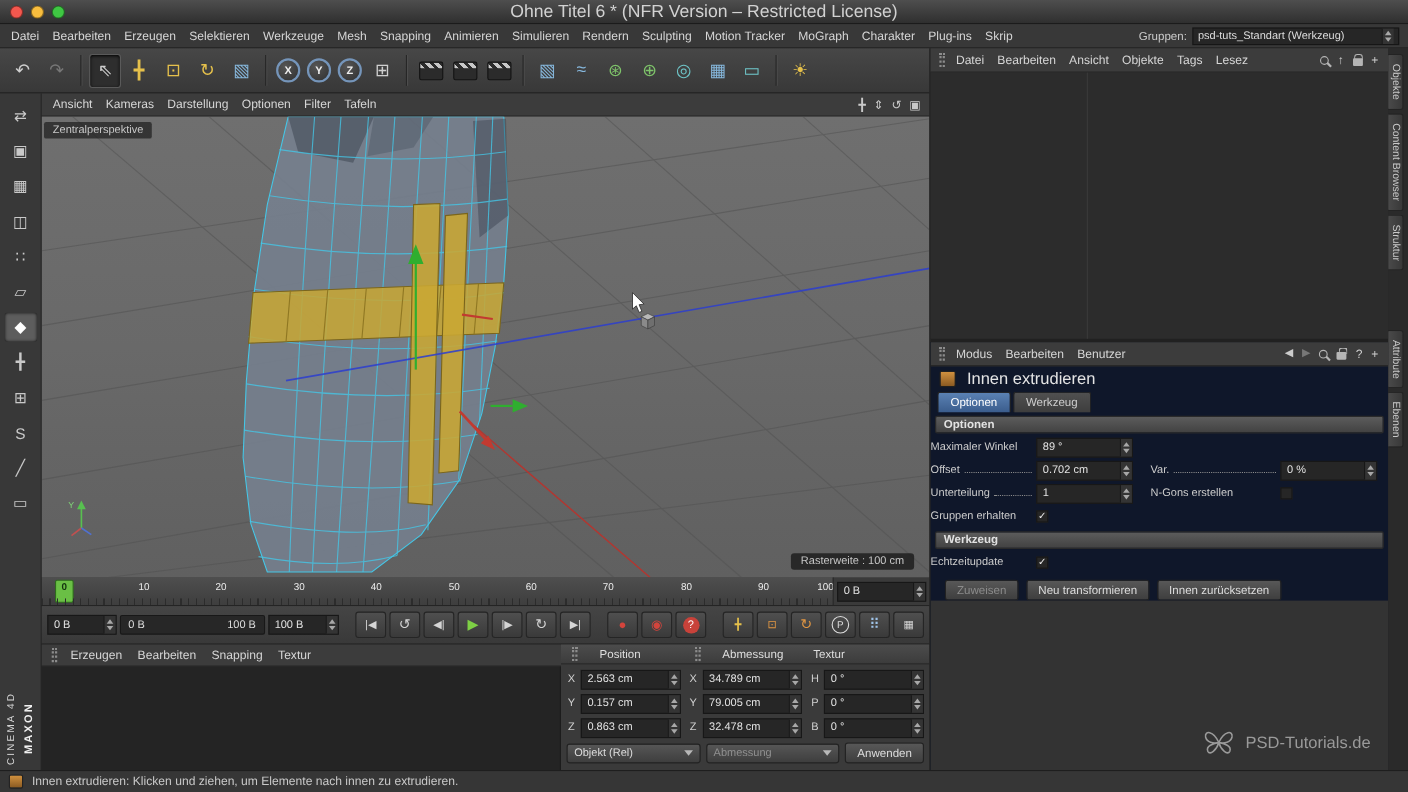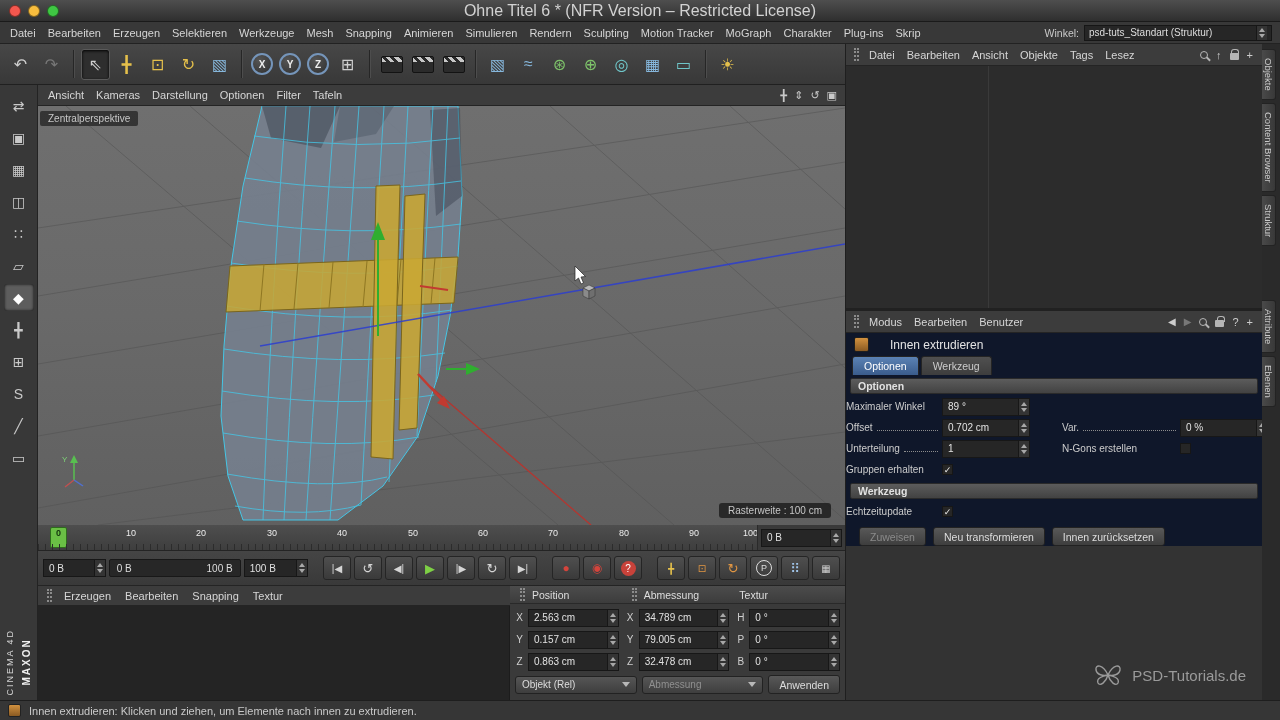--- a/index.html
+++ b/index.html
@@ -105,21 +105,21 @@
   .matman-menu{position:absolute;left:38px;top:586px;width:472px;height:20px;background:#3c3c3c;
     border-bottom:1px solid #242424;display:flex;align-items:center;font-size:11px;padding:0 5px;gap:2px}
   .matman-body{position:absolute;left:38px;top:606px;width:472px;height:94px;background:#242424;
     border-right:1px solid #1c1c1c}
 
   
   .coords{position:absolute;left:510px;top:586px;width:335px;height:114px;background:#3a3a3a;
     display:flex;flex-direction:column;font-size:10px}
   .coords-head{display:flex;height:18px;align-items:center;background:linear-gradient(#4c4c4c,#3c3c3c);
     border-bottom:1px solid #292929}
-  .chead{flex:1;display:flex;align-items:center;gap:3px;padding-left:6px;color:#dedede;font-size:10.5px}
+  .chead{flex:1;display:flex;align-items:center;gap:16px;padding-left:6px;color:#dedede;font-size:10.5px}
   .coords-grid{display:grid;grid-template-columns:1fr 1fr 1fr;grid-auto-rows:21px;
     padding:3px 5px 0 5px;column-gap:7px;row-gap:1px}
   .ccell{display:flex;align-items:center;gap:4px}
   .axletter{width:9px;text-align:center;color:#cfcfcf}
   .ccell .field{flex:1}
   .coords-foot{display:flex;align-items:center;gap:5px;padding:3px 5px}
   .dropdown{flex:1;height:18px;background:linear-gradient(#565656,#3e3e3e);border:1px solid #222;
     border-radius:3px;display:flex;align-items:center;padding:0 6px;font-size:10px;color:#ddd}
   .dropdown.dim{color:#909090}
   .dd-arrow{margin-left:auto;width:0;height:0;border-left:4px solid transparent;
@@ -144,33 +144,33 @@
     border-left:5px solid transparent;border-right:5px solid transparent;border-bottom:8px solid #27541a}
   .obj-name{margin-left:6px;width:62px;color:#fff;font-size:11px}
   .vdots{display:flex;gap:3px;margin-left:8px}
   .vdot{width:5px;height:5px;border-radius:50%;background:#8a8a8a}
   .om-tags{margin-left:36px;display:flex;gap:6px}
   .tag{width:15px;height:15px;border:1px solid #1d1d1d;border-radius:2px}
   .tag.sel{background:linear-gradient(#e0923e,#9c5b1d)}
   .tag.uvw{background:conic-gradient(#e8e8e8 25%,#4f4f4f 0 50%,#e8e8e8 0 75%,#4f4f4f 0)}
 
   .attr{flex:1;display:flex;flex-direction:column;background:#0f172a;overflow:hidden}
-  .attr-title{height:23px;display:flex;align-items:center;gap:21px;padding:0 8px;font-size:12px;color:#e4e4e4;flex:none}
+  .attr-title{height:23px;display:flex;align-items:center;gap:10px;padding:0 8px;font-size:15px;color:#e4e4e4;flex:none}
   .tool-icon{width:15px;height:15px;background:linear-gradient(#d1913f,#8a5a22);border:1px solid #1f1f1f;border-radius:2px}
   .attr-tabs{display:flex;gap:2px;padding:0 6px;height:19px;flex:none}
   .atab{padding:0 11px;display:flex;align-items:center;font-size:10.5px;border:1px solid #242424;
     border-bottom:none;border-radius:3px 3px 0 0;background:linear-gradient(#505050,#3d3d3d);color:#ccc}
   .atab.active{background:linear-gradient(#5b82b4,#3a5c8c);color:#fff}
   .group-header{height:16px;margin:3px 4px 2px;background:linear-gradient(#5c5c5c,#424242);
     border:1px solid #2a2a2a;border-radius:2px;display:flex;align-items:center;padding:0 7px;
     font-size:10.5px;color:#e2e2e2;font-weight:bold;flex:none}
   .arow{display:flex;align-items:center;height:21px;font-size:10px;color:#ccc;flex:none}
   .albl{display:flex;align-items:baseline;width:96px;flex:none}
   .albl .dots{flex:1;border-bottom:1px dotted #8d8d8d;margin:0 4px 3px 4px}
-  .albl2{display:flex;align-items:baseline;width:118px;margin-left:32px;flex:none}
+  .albl2{display:flex;align-items:baseline;width:118px;margin-left:16px;flex:none}
   .albl2 .dots{flex:1;border-bottom:1px dotted #8d8d8d;margin:0 4px 3px 4px}
   .afield{width:88px;flex:none}
   .check{width:11px;height:11px;background:#262626;border:1px solid #161616;display:flex;
     align-items:center;justify-content:center;font-size:9px;color:#ededed;flex:none}
   .attr-buttons{display:flex;gap:7px;padding:5px 0 0 13px;flex:none}
   .attr-rest{flex:1;position:relative;background:#333}
   .psd{position:absolute;right:16px;bottom:12px;display:flex;align-items:center;gap:9px;
     color:#9a9a9a;font-size:15px}
 
   
@@ -222,23 +222,23 @@
     <span class="menu-item">Animieren</span>
     <span class="menu-item">Simulieren</span>
     <span class="menu-item">Rendern</span>
     <span class="menu-item">Sculpting</span>
     <span class="menu-item">Motion Tracker</span>
     <span class="menu-item">MoGraph</span>
     <span class="menu-item">Charakter</span>
     <span class="menu-item">Plug-ins</span>
     <span class="menu-item">Skrip</span>
     <div class="layout">
-      <span>Winkel:</span>
+      <span>Gruppen:</span>
       <div class="layout-select">
-        <span>psd-tuts_Standart (Struktur)</span>
+        <span>psd-tuts_Standart (Werkzeug)</span>
         <span class="spin">
             <i class="up"></i>
             <i class="down"></i>
           </span>
       </div>
     </div>
   </div>
 
   <div class="toolbar">
     <div class="tbtn">

